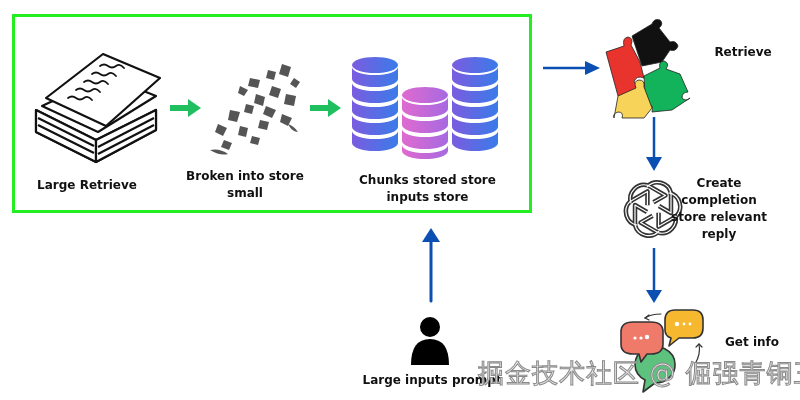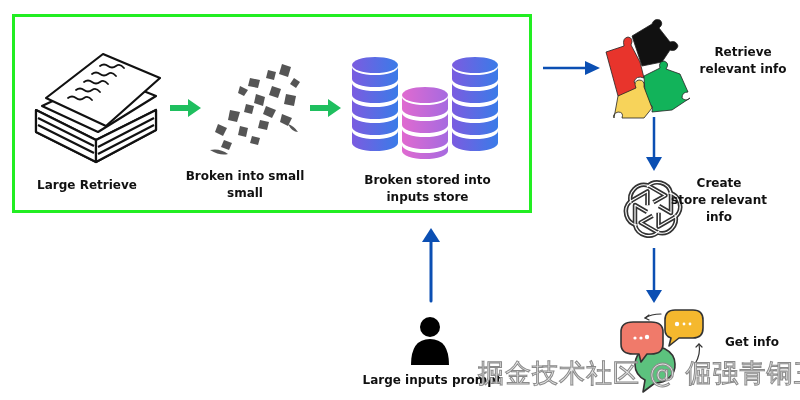--- a/index.html
+++ b/index.html
@@ -64,21 +64,21 @@
     <path d="M50 62 l9 2 -2 8 -9 -2z"></path>
     <path d="M8 66 l9 4 -4 8 -8 -4z"></path>
     <path d="M30 68 l8 2 -2 9 -8 -2z"></path>
     <path d="M14 82 l8 3 -3 7 -8 -3z"></path>
     <path d="M0 92 q10 -2 18 4 q-8 2 -18 -4z"></path>
     <path d="M42 78 l8 2 -2 7 -8 -2z"></path>
     <path d="M78 66 q6 2 10 8 q-6 0 -10 -8z"></path>
   </g>
 </svg>
 <div class="lbl" style="left:180px;top:168px;width:130px;">
-  <div>Broken into small</div>
+  <div>Broken into store</div>
   <div>small</div>
 </div>
 
 <svg style="left:350px;top:55px;" width="152" height="104" viewBox="0 0 152 104">
   <defs>
     <linearGradient id="gBlue" x1="0" x2="1" y1="0" y2="0">
       <stop offset="0" stop-color="#7b5ce0"></stop>
       <stop offset="1" stop-color="#3a7be8"></stop>
     </linearGradient>
     <linearGradient id="gPink" x1="0" x2="1" y1="0" y2="0">
@@ -107,21 +107,21 @@
 
   <g fill="url(#gPink)" transform="translate(50,30)">
     <ellipse cx="25" cy="10" rx="23" ry="8"></ellipse>
     <path d="M2 12 a23 8 0 0 0 46 0 v12 a23 8 0 0 1 -46 0z"></path>
     <path d="M2 28 a23 8 0 0 0 46 0 v12 a23 8 0 0 1 -46 0z"></path>
     <path d="M2 44 a23 8 0 0 0 46 0 v12 a23 8 0 0 1 -46 0z"></path>
     <path d="M2 60 a23 8 0 0 0 46 0 v6 a23 8 0 0 1 -46 0z"></path>
   </g>
 </svg>
 <div class="lbl" style="left:355px;top:172px;width:145px;">
-  <div>Broken stored into</div>
+  <div>Chunks stored store</div>
   <div>inputs store</div>
 </div>
 
 <svg style="left:543px;top:60px;" width="58" height="16" viewBox="0 0 58 16">
   <line x1="0" y1="8" x2="44" y2="8" stroke="#0b4fb3" stroke-width="2.5"></line>
   <path d="M42 1 L57 8 L42 15 Z" fill="#0b4fb3"></path>
 </svg>
 
 <svg style="left:600px;top:18px;" width="92" height="100" viewBox="0 0 92 100">
   <g stroke="#222" stroke-width="0.8">
@@ -130,21 +130,20 @@
 
     <path d="M6 34 L24 28 q-2 -8 4 -9 q6 1 3 8 L40 44 L44 60 q-8 -3 -10 4 q4 6 10 2 L36 76 L18 78 Z" fill="#e8342c"></path>
 
     <path d="M44 58 L60 50 q-2 -6 4 -7 q6 2 2 8 L80 56 L88 74 q-6 0 -6 6 q4 4 8 0 L72 92 L52 94 q2 -8 -4 -8 q-6 2 -2 8 Z" fill="#12b35a"></path>
 
     <path d="M18 78 L36 70 q-3 -7 3 -8 q6 0 5 7 L52 90 L44 100 L22 100 q2 -6 -4 -6 q-6 2 -4 6 Z" fill="#f7d35a"></path>
   </g>
 </svg>
 <div class="lbl" style="left:693px;top:44px;width:100px;">
   <div>Retrieve</div>
-  <div>relevant info</div>
 </div>
 
 <svg style="left:645px;top:117px;" width="18" height="55" viewBox="0 0 18 55">
   <line x1="9" y1="0" x2="9" y2="42" stroke="#0b4fb3" stroke-width="2.5"></line>
   <path d="M1 40 L9 54 L17 40 Z" fill="#0b4fb3"></path>
 </svg>
 
 <svg style="left:620px;top:176px;" width="66" height="66" viewBox="-33 -33 66 66">
   <g fill="none" stroke="#333" stroke-width="4.5" stroke-linejoin="round">
     <g id="petal">
@@ -162,22 +161,23 @@
       </g>
     <use href="#petal2" transform="rotate(60)"></use>
     <use href="#petal2" transform="rotate(120)"></use>
     <use href="#petal2" transform="rotate(180)"></use>
     <use href="#petal2" transform="rotate(240)"></use>
     <use href="#petal2" transform="rotate(300)"></use>
   </g>
 </svg>
 <div class="lbl" style="left:669px;top:175px;width:100px;">
   <div>Create</div>
+  <div>completion</div>
   <div>store relevant</div>
-  <div>info</div>
+  <div>reply</div>
 </div>
 
 <svg style="left:645px;top:248px;" width="18" height="56" viewBox="0 0 18 56">
   <line x1="9" y1="0" x2="9" y2="44" stroke="#0b4fb3" stroke-width="2.5"></line>
   <path d="M1 42 L9 55 L17 42 Z" fill="#0b4fb3"></path>
 </svg>
 
 <svg style="left:615px;top:308px;" width="95" height="92" viewBox="0 0 95 92">
   <g stroke="#333" stroke-width="1.6" stroke-linejoin="round">
 

